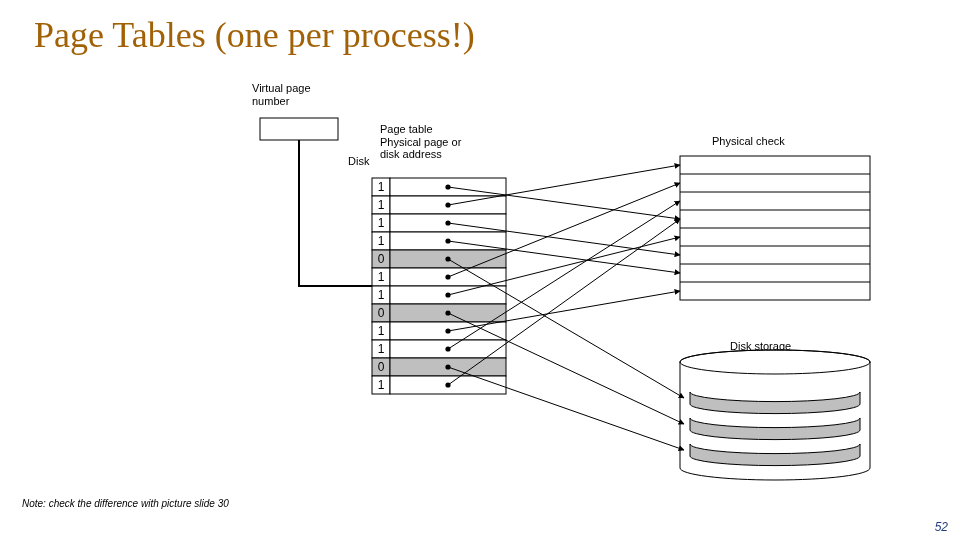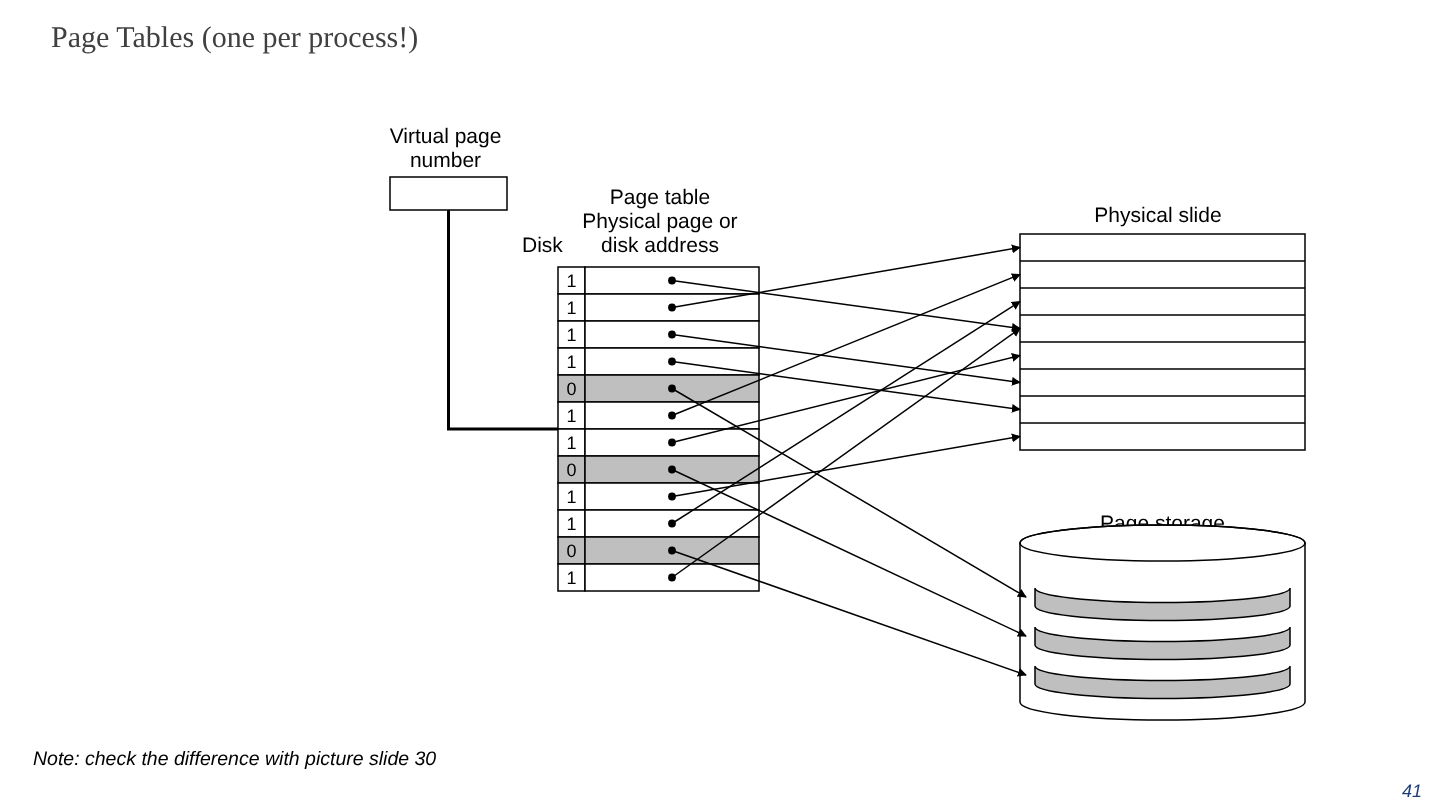--- a/index.html
+++ b/index.html
@@ -1,34 +1,34 @@
 <!DOCTYPE html>
 <html><head>
 <meta charset="utf-8">
 <style>
   html,body{margin:0;padding:0;width:960px;height:540px;background:#fff;font-family:Arial,Helvetica,sans-serif;overflow:hidden}
-  .title{position:absolute;left:34px;top:14px;font-family:"Times New Roman",serif;font-size:20px;color:#404040}
-  .lbl{position:absolute;font-size:14px;text-align:center;line-height:1.15}
-  .note{position:absolute;left:22px;top:498px;font-size:13px;font-style:italic}
+  .title{position:absolute;left:34px;top:14px;font-family:"Times New Roman",serif;font-size:36px;color:#a16207}
+  .lbl{position:absolute;font-size:11px;text-align:left;line-height:1.15}
+  .note{position:absolute;left:22px;top:498px;font-size:10px;font-style:italic}
   .pagenum{position:absolute;right:12px;bottom:6px;font-size:12px;font-style:italic;color:#1f3c7a}
   svg{position:absolute;left:0;top:0}
 </style>
 </head>
 <body>
 
 <div class="title">Page Tables (one per process!)</div>
 
 <div class="lbl" style="left:252px;top:82px;width:90px">Virtual page<br>number</div>
 <div class="lbl" style="left:348px;top:155px">Disk</div>
 <div class="lbl" style="left:380px;top:123px;width:120px">Page table<br>Physical page or<br>disk address</div>
-<div class="lbl" style="left:712px;top:135px;width:120px">Physical slide</div>
-<div class="lbl" style="left:730px;top:340px;width:90px">Page storage</div>
+<div class="lbl" style="left:712px;top:135px;width:120px">Physical check</div>
+<div class="lbl" style="left:730px;top:340px;width:90px">Disk storage</div>
 
 <div class="note">Note: check the difference with picture slide 30</div>
-<div class="pagenum">41</div>
+<div class="pagenum">52</div>
 
 <svg id="diagram" width="960" height="540">
     <rect x="260" y="118" width="78" height="22" fill="#fff" stroke="#000" stroke-width="1"></rect>
     <polyline points="299,140 299,286 372,286" fill="none" stroke="#000" stroke-width="2"></polyline>
     <rect x="372" y="178" width="18" height="18" fill="#fff" stroke="#000"></rect>
     <rect x="390" y="178" width="116" height="18" fill="#fff" stroke="#000"></rect>
     <text x="381" y="191" text-anchor="middle" font-size="12" font-family="Arial">1</text>
     <circle cx="448" cy="187" r="2.6" fill="#000"></circle>
     <rect x="372" y="196" width="18" height="18" fill="#fff" stroke="#000"></rect>
     <rect x="390" y="196" width="116" height="18" fill="#fff" stroke="#000"></rect>

